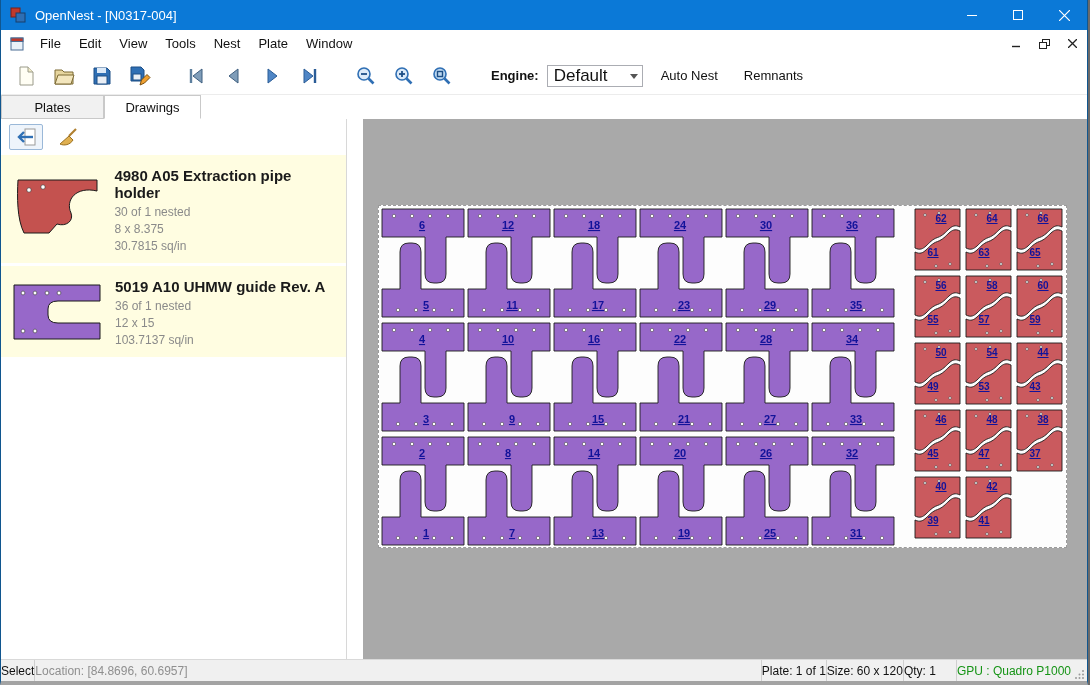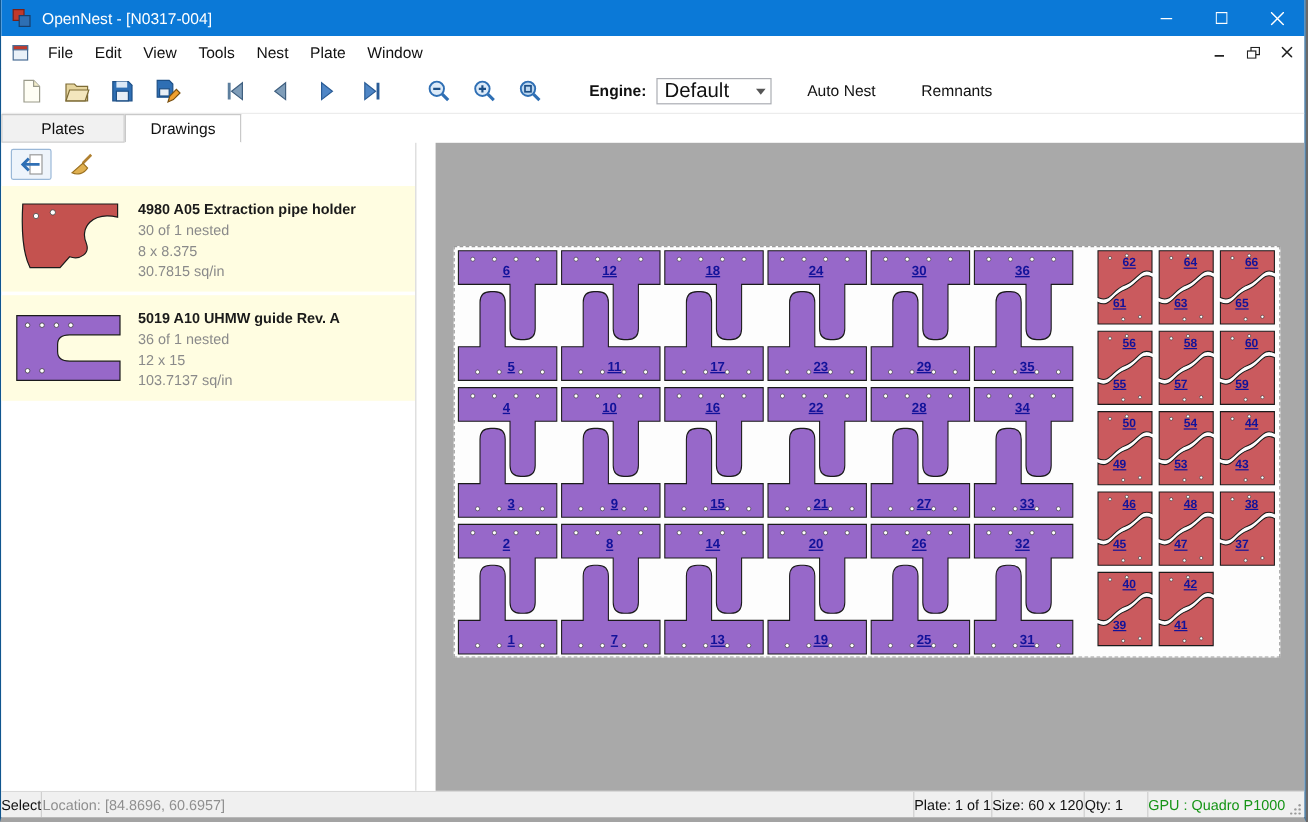--- a/index.html
+++ b/index.html
@@ -26,40 +26,40 @@
   
   .toolbar { height:38px; background:#fff; display:flex; align-items:center; padding:0 10px; border-bottom:1px solid #ececec; }
   .tbtn { width:30px; height:30px; display:flex; align-items:center; justify-content:center; border-radius:3px; }
   .tgap { width:26px; }
   .tgap-s { width:8px; }
   .engine-label { font-weight:bold; margin:0 8px 0 34px; }
   .combo { width:96px; height:22px; border:1px solid #abadb3; background:#fff; display:flex; align-items:center;
            padding:0 16px 0 6px; position:relative; font-size:17px; }
   .combo .arrow { position:absolute; right:4px; top:8px; width:0; height:0; border-left:4px solid transparent;
                   border-right:4px solid transparent; border-top:5px solid #555; }
-  .flat-btn { padding:4px 8px; margin-left:22px;text-align:right; }
+  .flat-btn { padding:4px 8px; margin-left:10px;text-align:right; }
 
   
   .tabrow { height:24px; background:#fff; display:flex; align-items:flex-end; }
   .tab { width:103px; height:24px; text-align:center; line-height:23px; background:#f1f1f1;
          border:1px solid #c9c9c9; border-bottom:1px solid #c9c9c9; }
   .tab.active { background:#fff; border-bottom:1px solid #fff; width:97px; }
 
   
   .body { display:flex; height:540px; }
   .sidebar { width:345px; background:#fff; display:flex; flex-direction:column; }
   .side-tools { height:36px; display:flex; align-items:center; gap:8px; padding:4px 8px; }
   .sbtn { width:34px; height:26px; display:flex; align-items:center; justify-content:center; }
   .sbtn.framed { border:1px solid #9ab8d8; background:#eef4fb; border-radius:2px; }
 
   .parts-list { flex:1; overflow:hidden; display:flex; flex-direction:column; gap:3px; }
   .part-item { background:#fffde1; display:flex; padding:8px 6px; min-height:88px; }
   .thumb { width:102px; display:flex; align-items:center; justify-content:center; }
   .pi-text { padding-left:6px; padding-top:4px; }
-  .pi-title { font-weight:bold; font-size:12px; color:#1a1a1a; margin-bottom:3px; }
+  .pi-title { font-weight:bold; font-size:15px; color:#1a1a1a; margin-bottom:3px; }
   .pi-line { font-size:12px; color:#8a8a8a; line-height:17px; }
 
   
   .canvas { flex:1; background:#fff; border-left:1px solid #d8d8d8; position:relative; }
   .viewport { position:absolute; left:16px; top:0; right:0; bottom:0; background:#a9a9a9; }
   .plate { position:absolute; left:15px; top:86px; width:689px; height:343px; background:#fdfdfd;
            border:1px dashed #9b9b9b; }
   #purple-grid { position:absolute; left:1px; top:0; display:grid;
                  grid-template-columns:repeat(6,86px); grid-template-rows:repeat(3,114px); }
   #red-grid { position:absolute; left:533px; top:0; display:grid;

